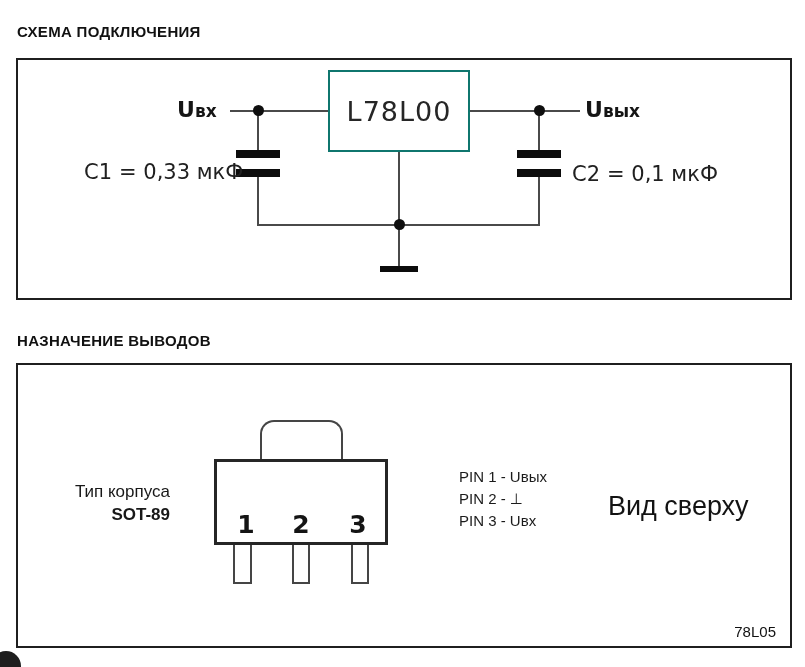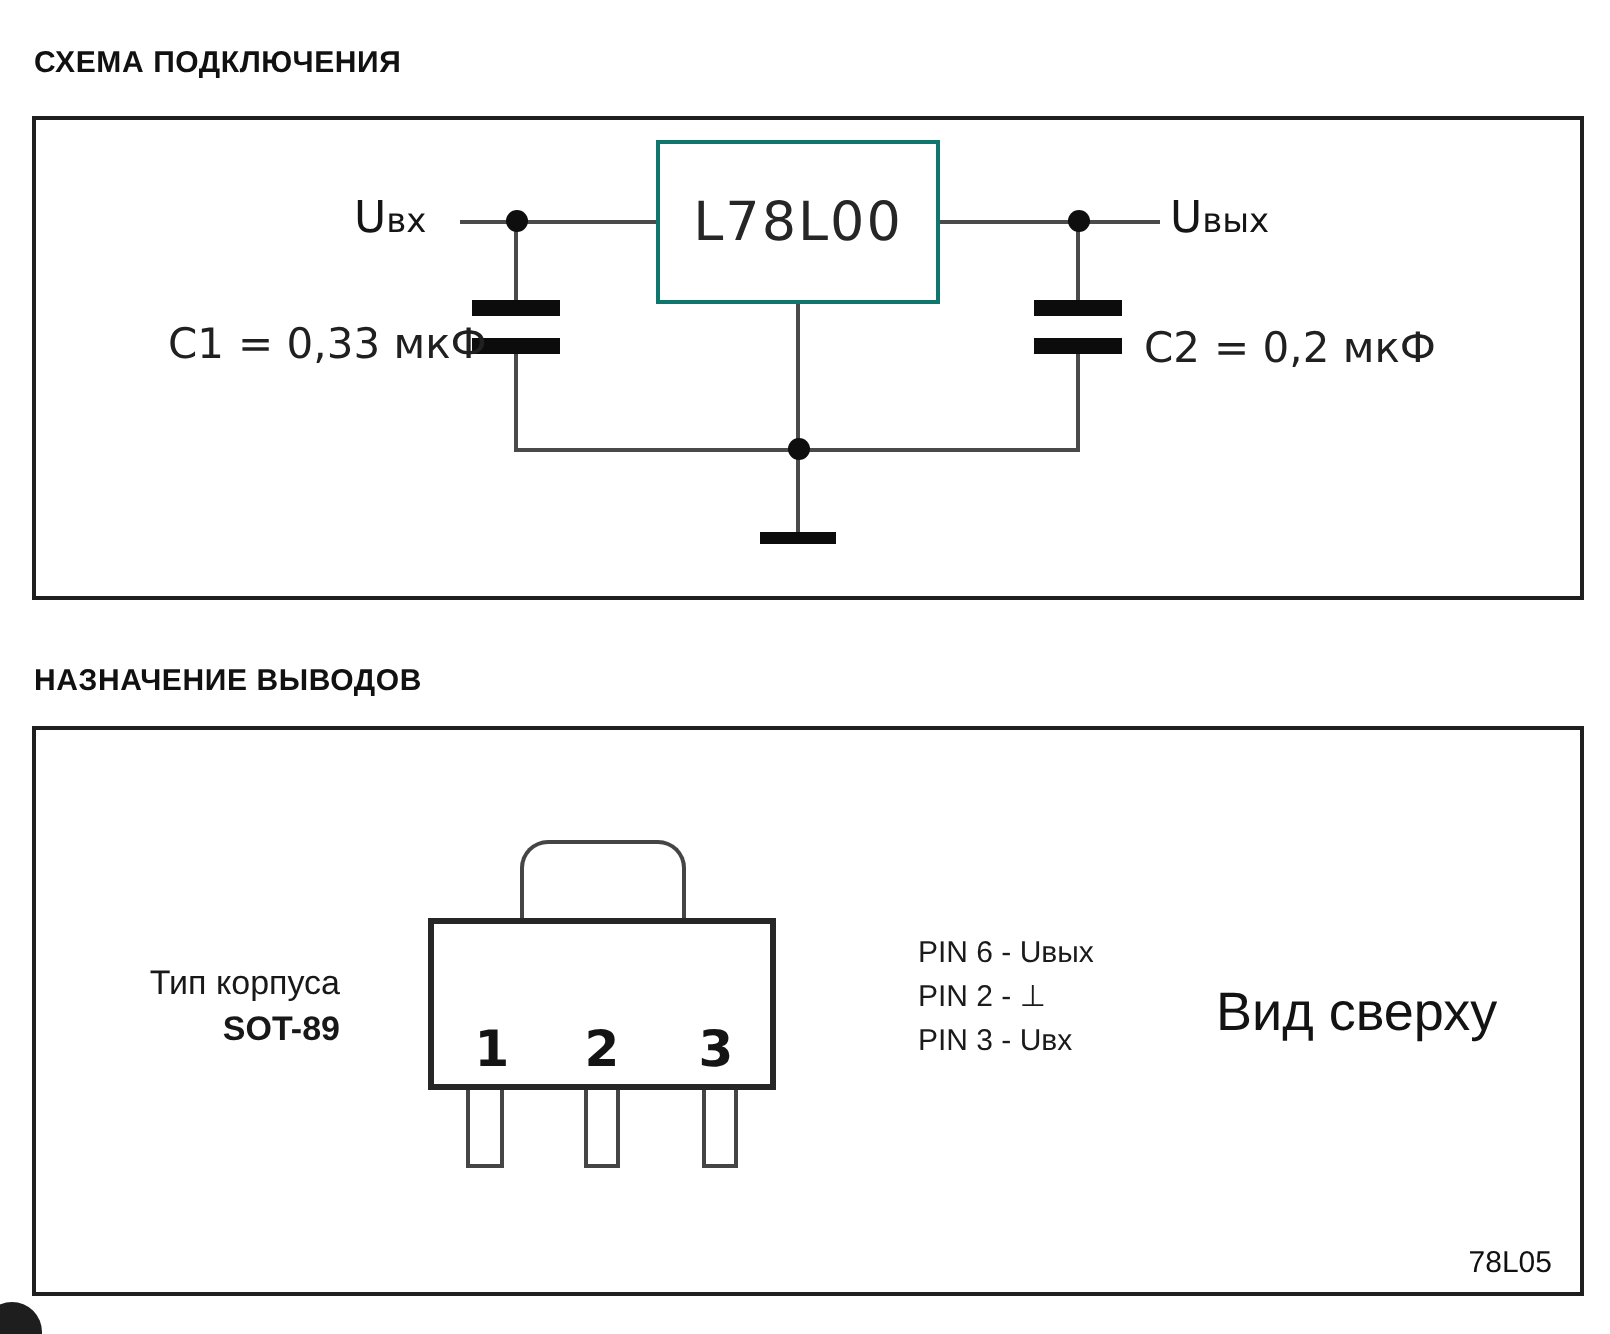--- a/index.html
+++ b/index.html
@@ -22,21 +22,21 @@
   .plate { position:absolute; width:44px; height:8px; background:#0c0c0c; }
   .gnd-bar { position:absolute; left:380px; top:266px; width:38px; height:6px; background:#0c0c0c; }
 
   .chip-box {
     position:absolute; left:328px; top:70px; width:142px; height:82px;
     border:2px solid #0f766e; background:#fff; box-sizing:border-box;
     display:flex; align-items:center; justify-content:center;
   }
   .chip-label { font-size:27px; letter-spacing:1px; color:#262626; }
 
-  .net-label { position:absolute; font-weight:normal; color:#151515; white-space:nowrap; }
+  .net-label { position:absolute; font-weight:bold; color:#151515; white-space:nowrap; }
   .net-label .base { font-size:22px; }
   .net-label .sub  { font-size:17px; }
 
   .cap-label { position:absolute; font-size:21px; color:#202020; white-space:nowrap; }
   .cap-label .cap-name { margin-right:7px; }
 
   .pkg-tab {
     position:absolute; left:260px; top:420px; width:79px; height:41px;
     border:2px solid #454545; border-bottom:none; border-radius:14px 14px 0 0; background:#fff;
   }
@@ -100,21 +100,21 @@
   <div class="gnd-bar"></div>
 
   <div class="chip-box">
     <span class="chip-label">L78L00</span>
   </div>
 
   <div class="net-label" style="left:177px; top:97px;"><span class="base">U</span><span class="sub">вх</span></div>
   <div class="net-label" style="left:585px; top:97px;"><span class="base">U</span><span class="sub">вых</span></div>
 
   <div class="cap-label" style="left:84px; top:160px;"><span class="cap-name">C1</span><span class="cap-value">= 0,33 мкФ</span></div>
-  <div class="cap-label" style="left:572px; top:162px;"><span class="cap-name">C2</span><span class="cap-value">= 0,2 мкФ</span></div>
+  <div class="cap-label" style="left:572px; top:162px;"><span class="cap-name">C2</span><span class="cap-value">= 0,1 мкФ</span></div>
 
   <div class="section-title" style="top:332px;">НАЗНАЧЕНИЕ ВЫВОДОВ</div>
 
   <div class="frame" id="frame-pinout"></div>
 
   <div class="pkg-tab"></div>
   <div class="pkg-body"></div>
 
   <div class="pin-number" style="left:235px;">1</div>
   <div class="pin-number" style="left:290px;">2</div>
@@ -123,21 +123,21 @@
   <div class="pkg-leg" style="left:233px; width:15px;"></div>
   <div class="pkg-leg" style="left:292px; width:14px;"></div>
   <div class="pkg-leg" style="left:351px; width:14px;"></div>
 
   <div class="pkg-type">
     <div>Тип корпуса</div>
     <div class="value">SOT-89</div>
   </div>
 
   <div class="pin-list">
-    <div>PIN 6 - Uвых</div>
+    <div>PIN 1 - Uвых</div>
     <div>PIN 2 - ⊥</div>
     <div>PIN 3 - Uвх</div>
   </div>
 
   <div class="view-label">Вид сверху</div>
 
   <div class="doc-code">78L05</div>
 
   <div class="corner-wedge"></div>
 

